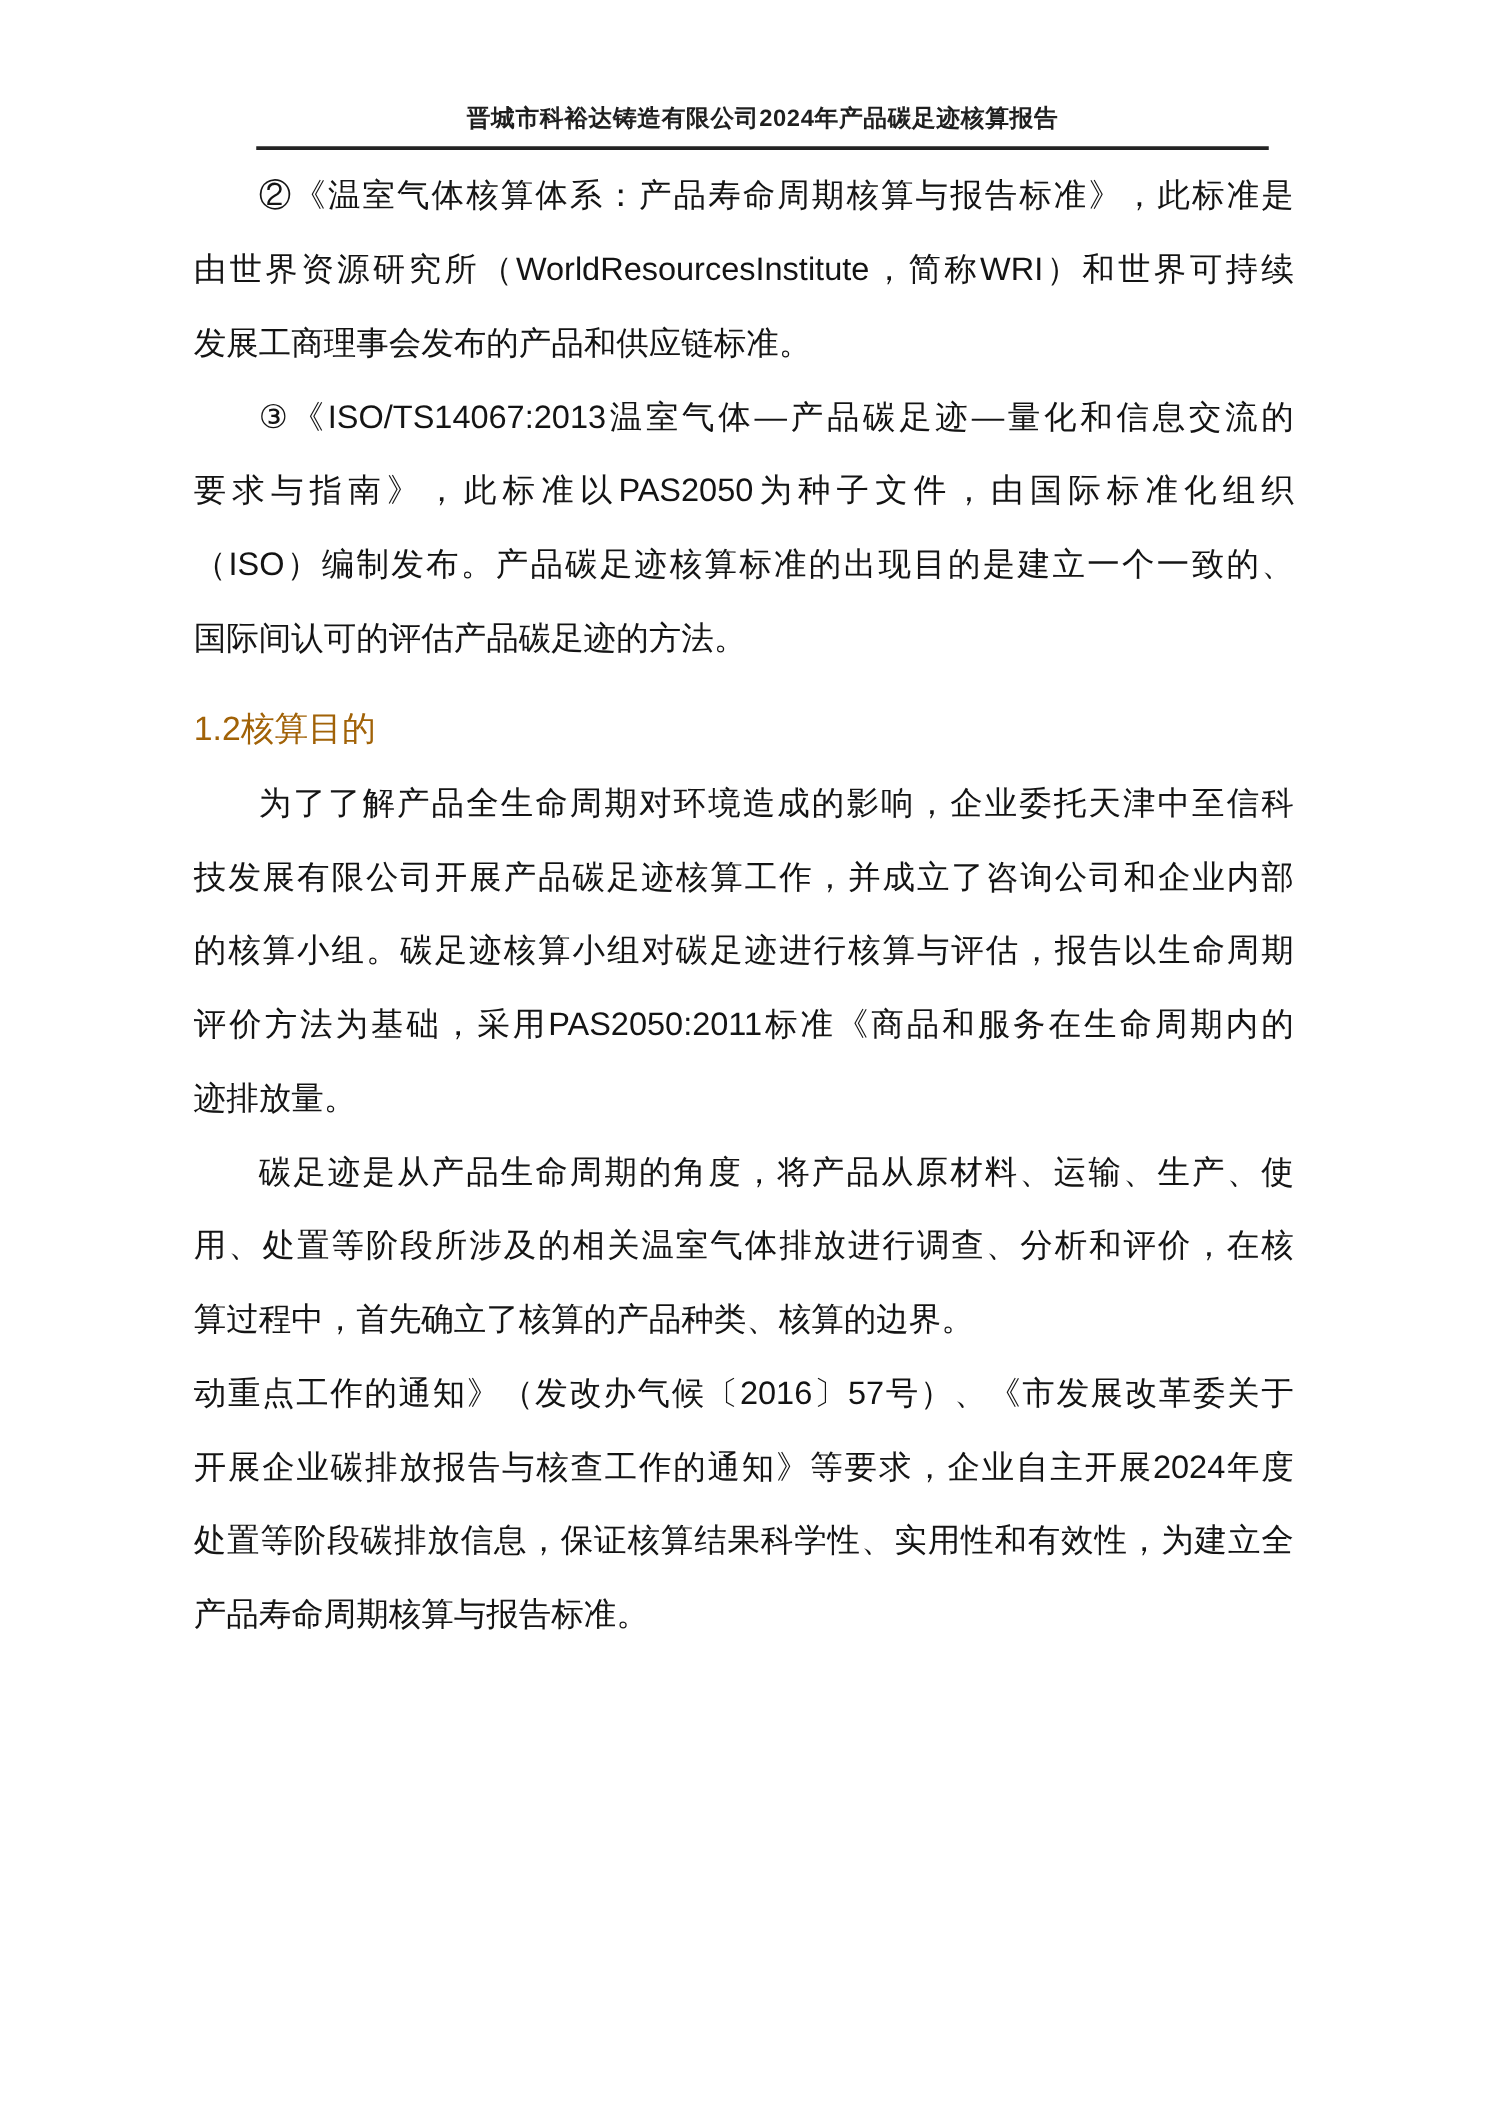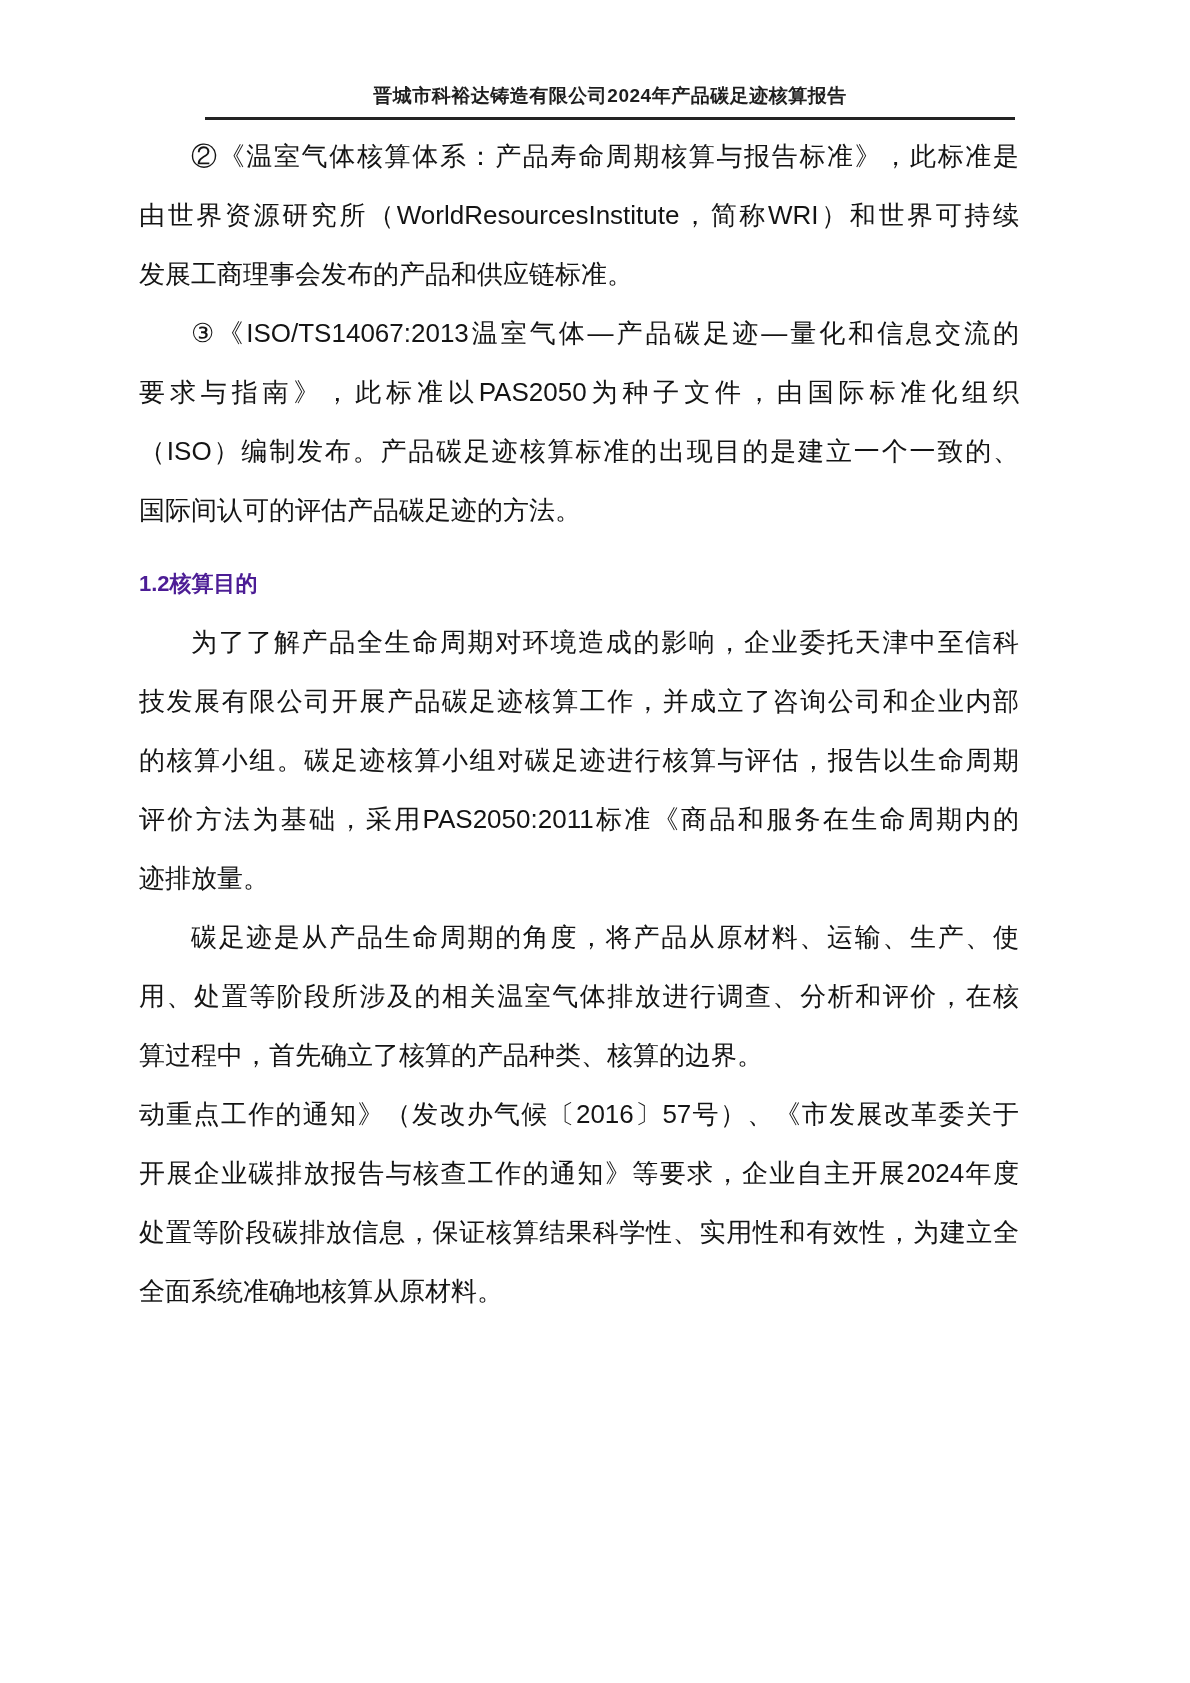--- a/index.html
+++ b/index.html
@@ -33,45 +33,45 @@
   }
   .header-rule {
     margin-top: 9px;
     height: 3px;
     background: #232323;
   }
   
   .doc-body {
     position: absolute;
     top: 127px;
-    left: 139px;
+    left: 155px;
     width: 880px;
     font-size: 26px;
     color: #141414;
   }
   .para { margin: 0; padding: 0; }
   .line {
     display: block;
     line-height: 59px;
     height: 59px;
     white-space: nowrap;
     text-align: justify;
     text-align-last: justify;
     text-justify: inter-character;
   }
   .line.para-first { padding-left: 52px; }
   .line.para-last  { text-align-last: left; }
   .section-heading {
     margin: 14px 0 0 0;
     padding: 0;
-    font-size: 22px;
-    font-weight: bold;
+    font-size: 27px;
+    font-weight: normal;
     line-height: 59px;
     height: 59px;
-    color: #4c1d95;
+    color: #a16207;
   }
   
   .footer {
     position: absolute;
     top: 1578px;
     left: 0;
     width: 100%;
     text-align: center;
     font-size: 24px;
     color: #1a1a1a;
@@ -115,21 +115,21 @@
     <p class="para">
       <span class="line para-first">碳足迹是从产品生命周期的角度，将产品从原材料、运输、生产、使</span>
       <span class="line">用、处置等阶段所涉及的相关温室气体排放进行调查、分析和评价，在核</span>
       <span class="line para-last">算过程中，首先确立了核算的产品种类、核算的边界。</span>
     </p>
 
     <p class="para">
       <span class="line">动重点工作的通知》（发改办气候〔2016〕57号）、《市发展改革委关于</span>
       <span class="line">开展企业碳排放报告与核查工作的通知》等要求，企业自主开展2024年度</span>
       <span class="line">处置等阶段碳排放信息，保证核算结果科学性、实用性和有效性，为建立全</span>
-      <span class="line para-last">全面系统准确地核算从原材料。</span>
+      <span class="line para-last">产品寿命周期核算与报告标准。</span>
     </p>
 
   </div>
 
   <div class="footer">
     <span>4</span>
   </div>
 
 </div>
 

